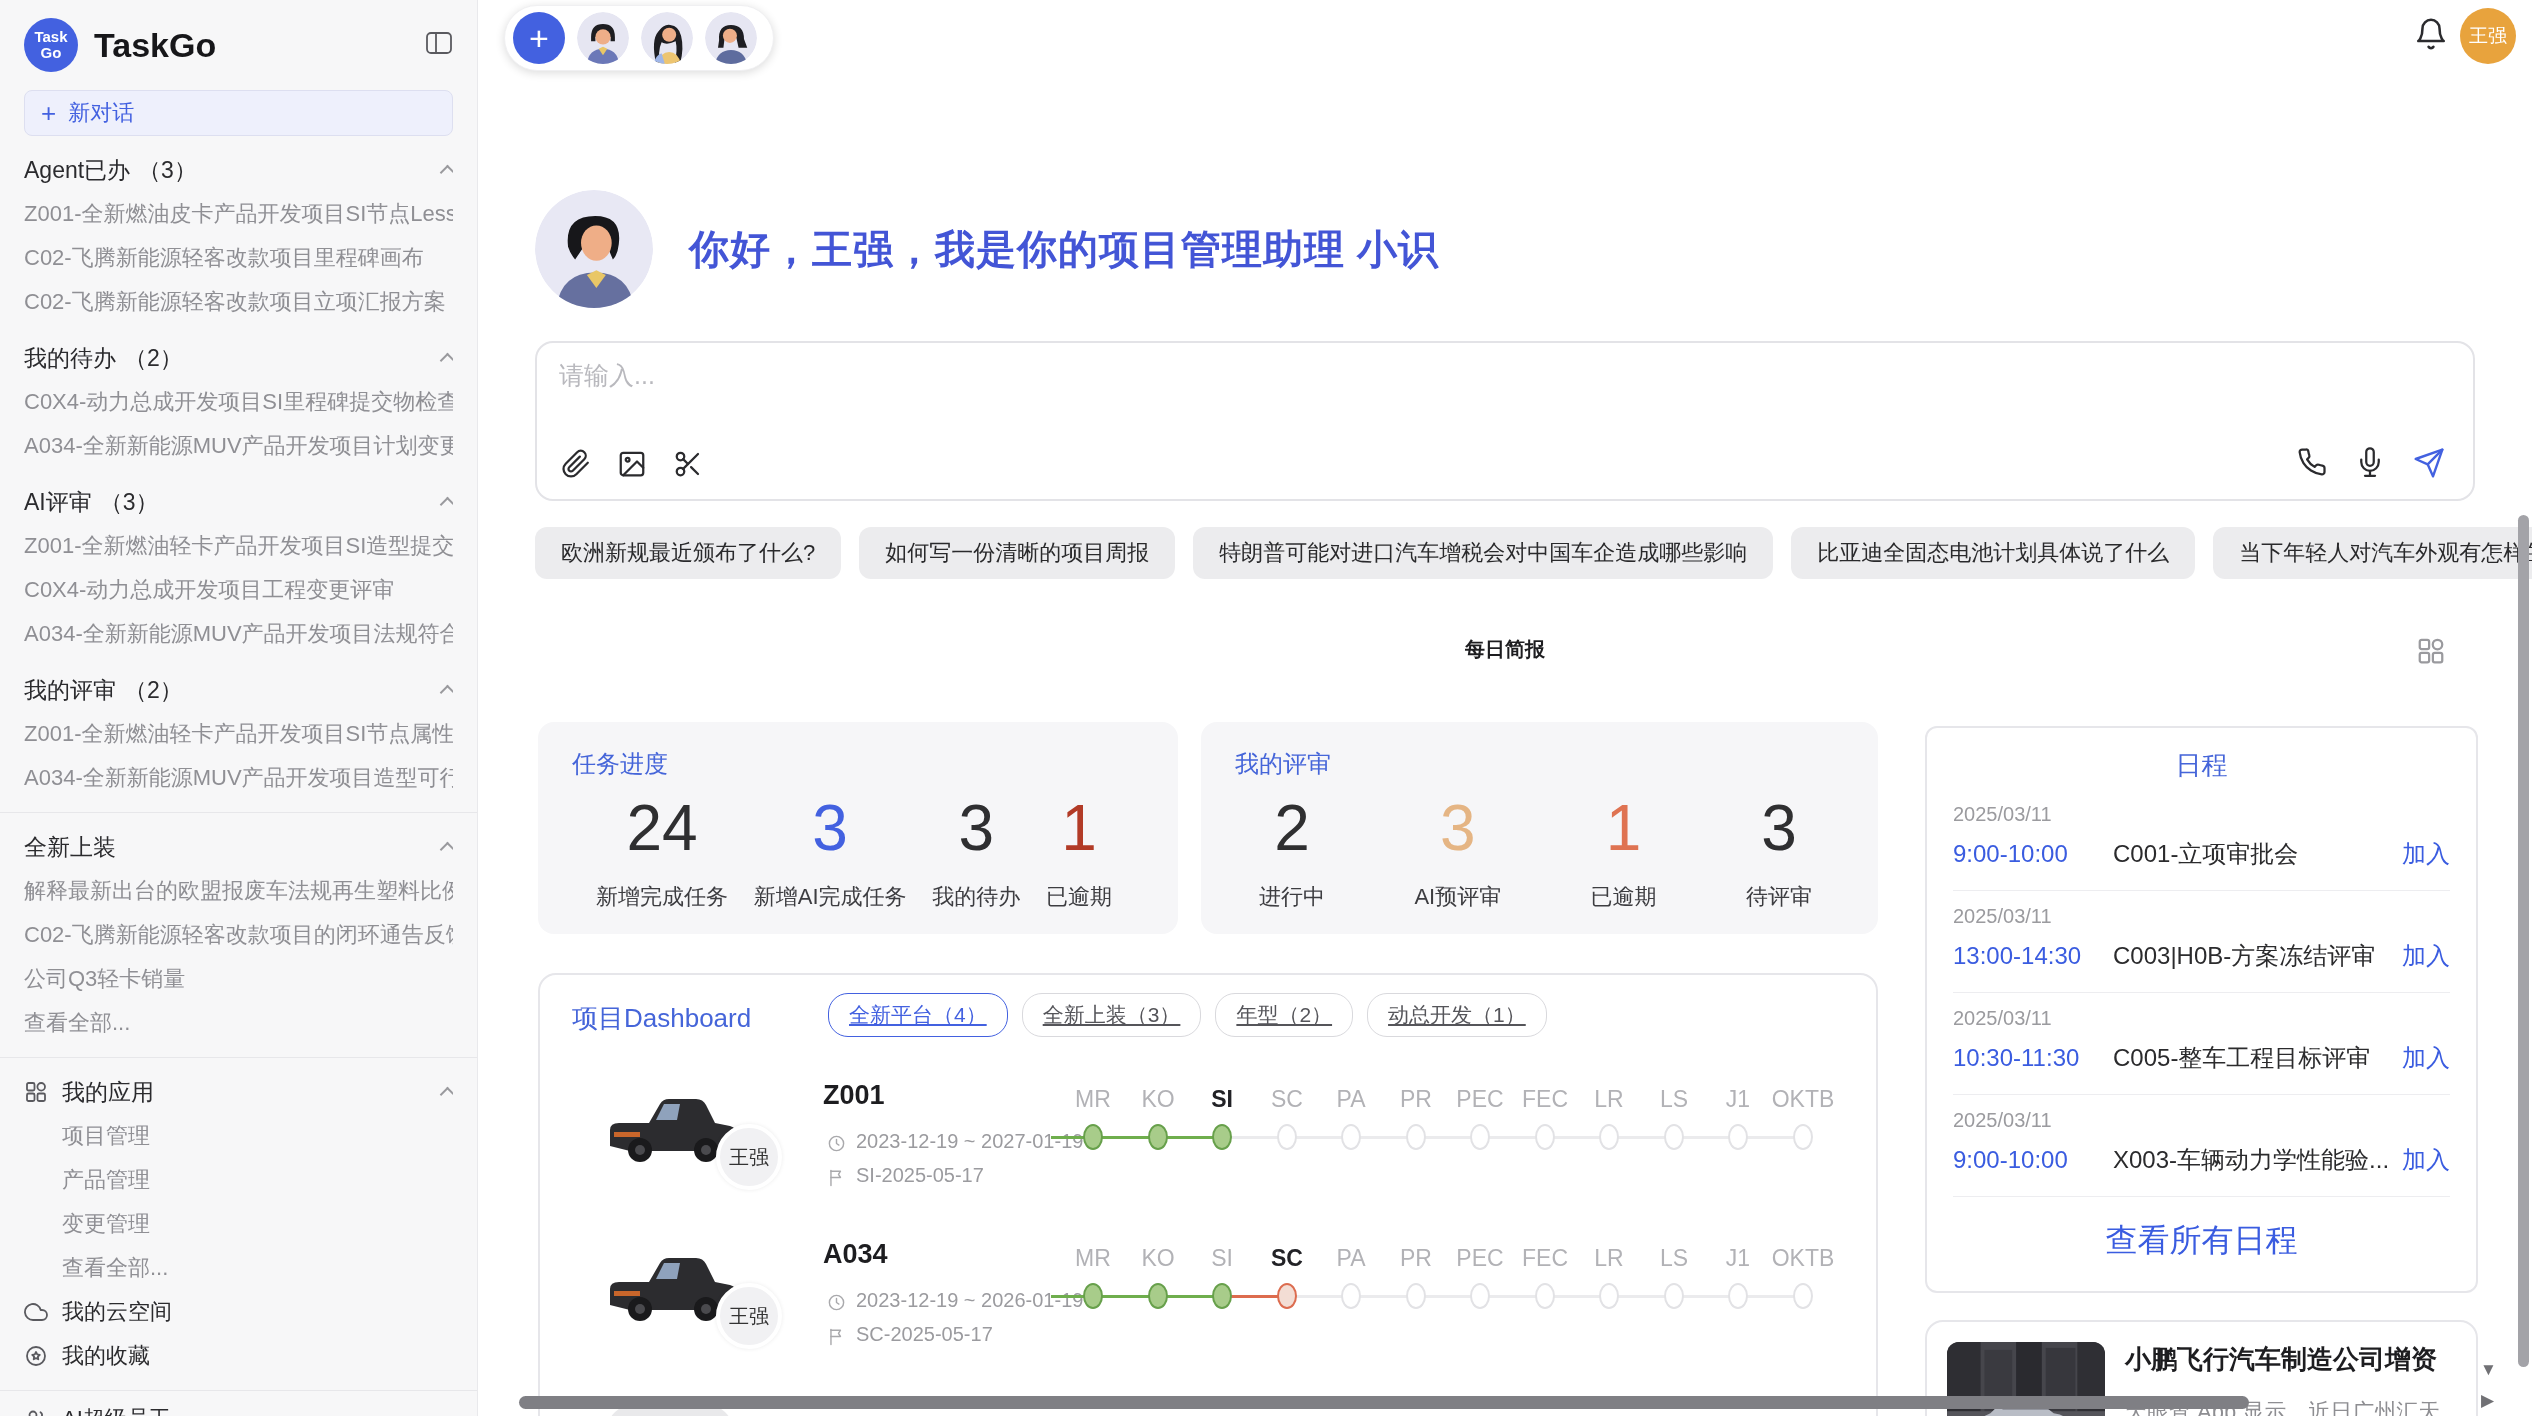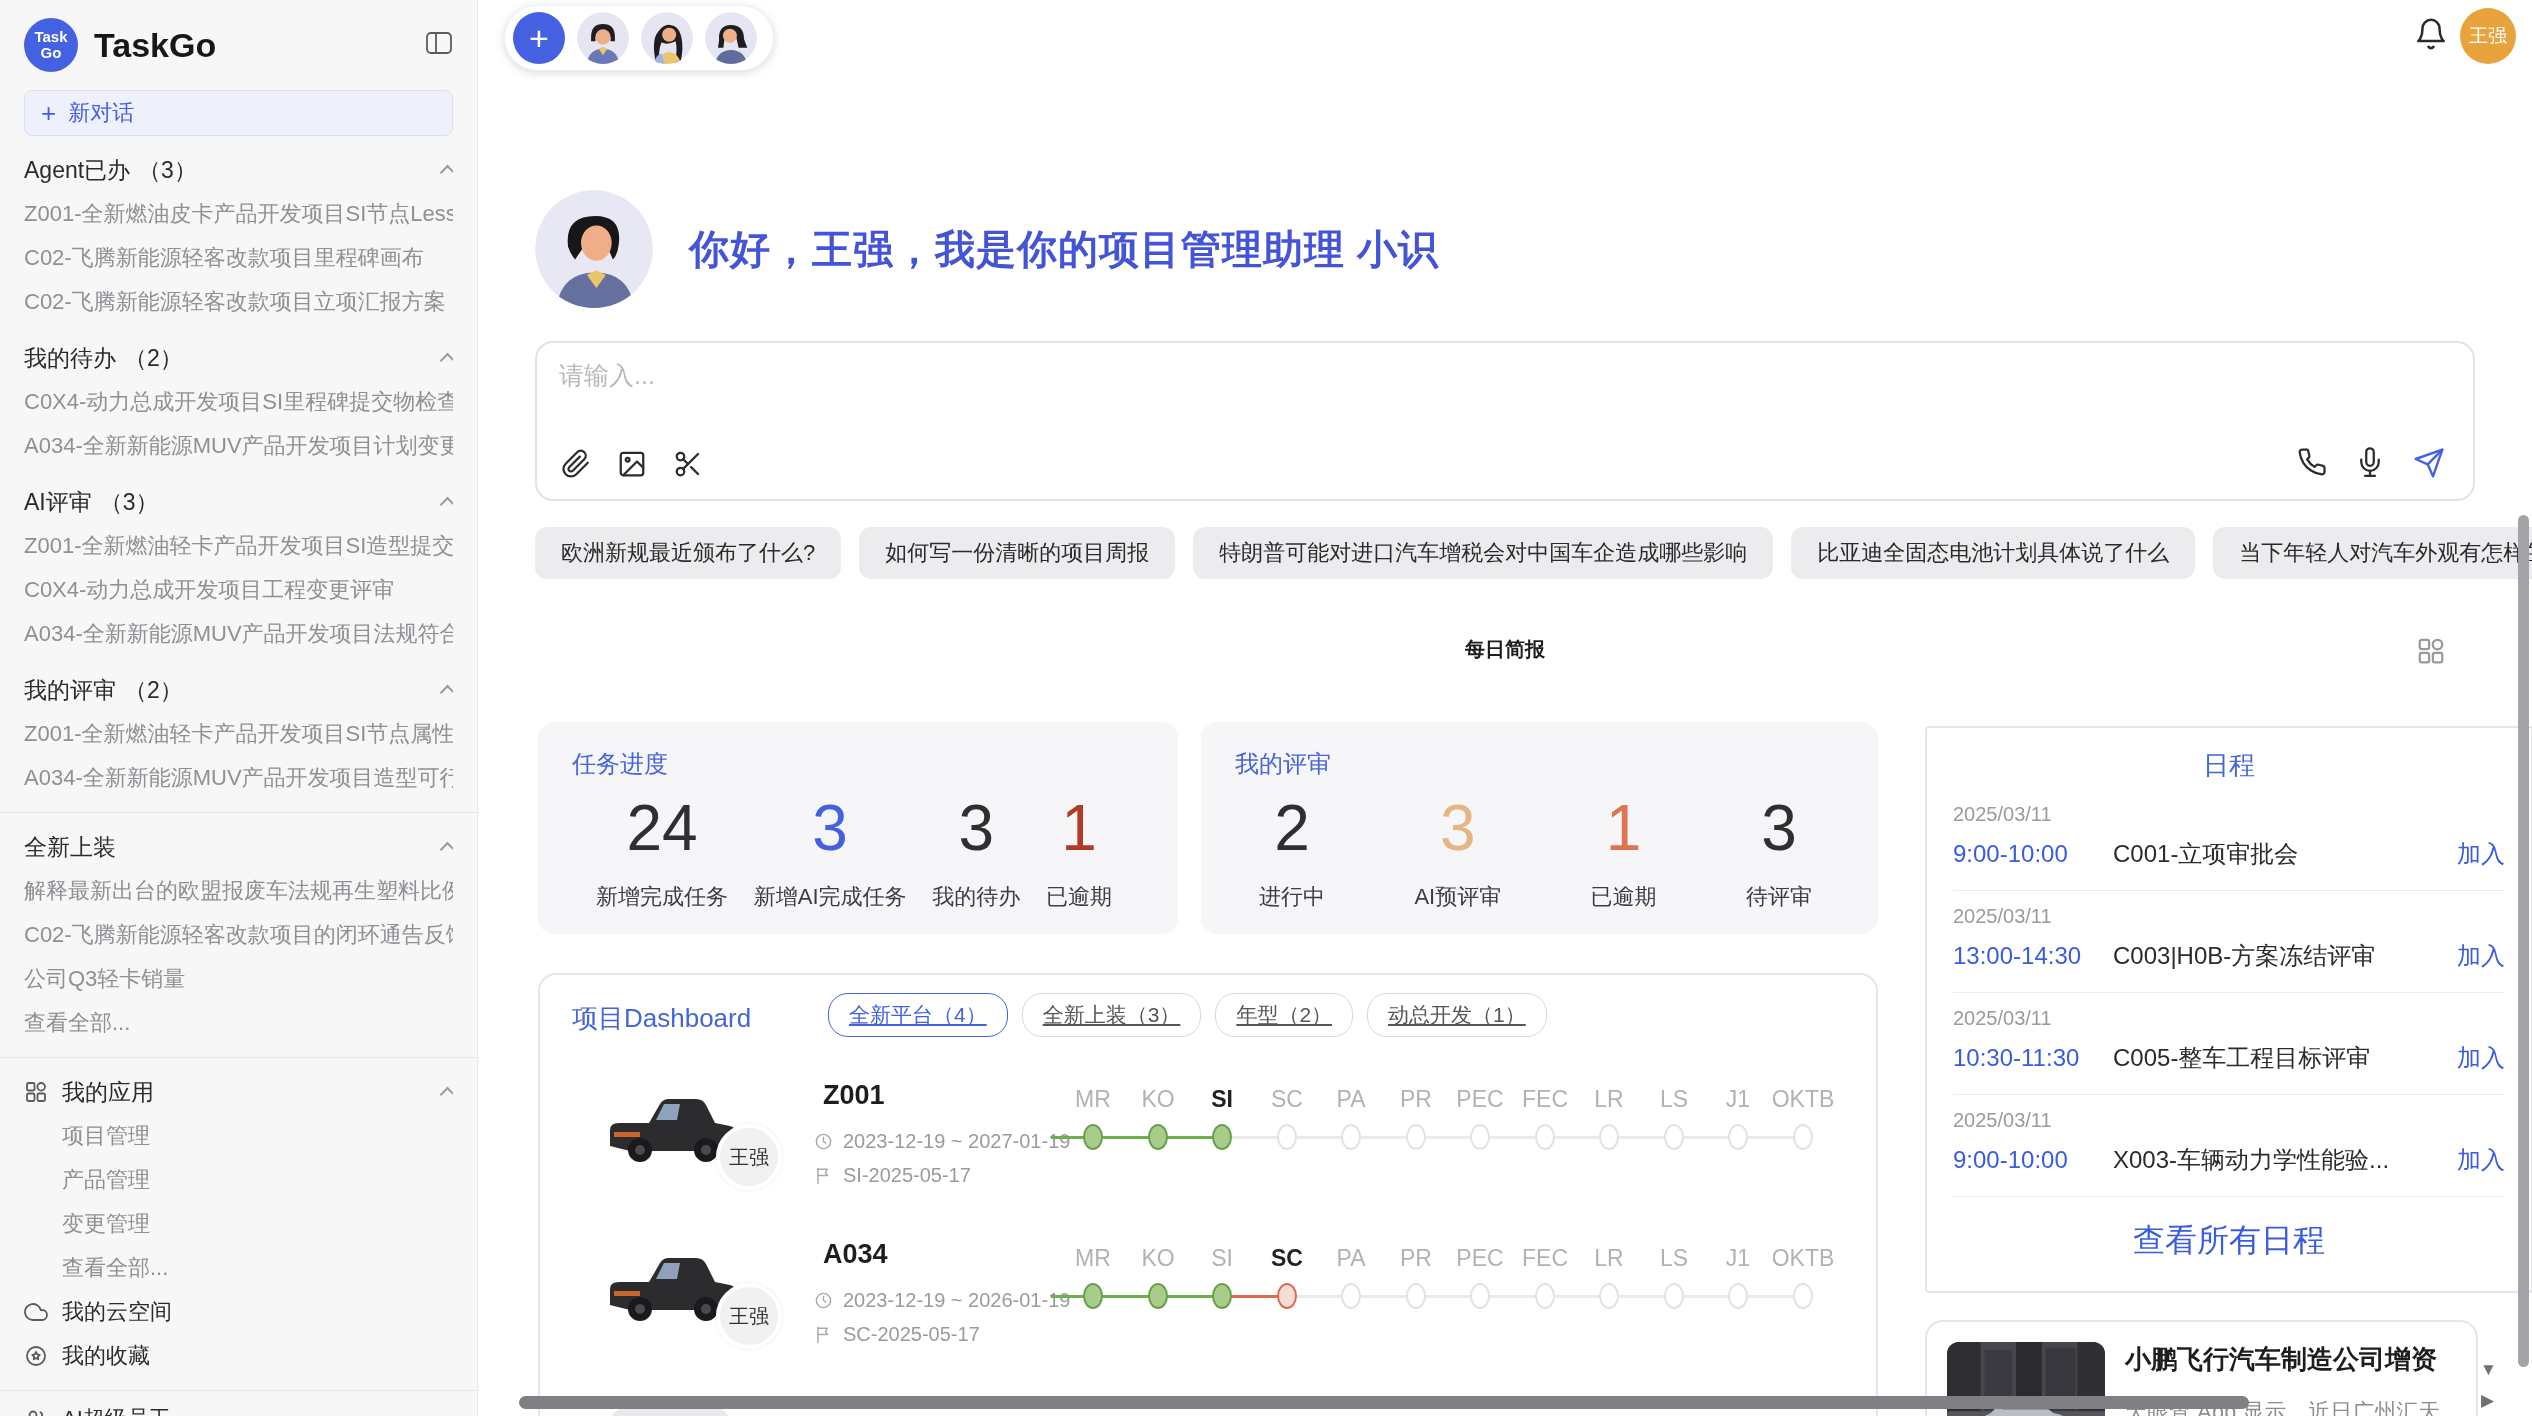--- a/index.html
+++ b/index.html
@@ -84,37 +84,37 @@
   .fchip { font-size:21px; padding:7px 20px; border-radius:20px; border:1.5px solid #d9d9dd;
     color:#55555a; background:#fff; cursor:pointer; white-space:nowrap;text-decoration:underline; }
   .fchip.active { border-color:#4361e0; color:#4361e0; }
 
   .proj { position:absolute; left:0; right:0; height:160px; cursor:pointer; }
   .truck { position:absolute; left:58px; top:0; }
   .owner-badge { position:absolute; left:176px; top:52px; width:66px; height:66px; border-radius:50%;
     background:#f1f1f3; border:4px solid #fff; display:flex; align-items:center; justify-content:center;
     font-size:20px; color:#333; box-shadow:0 0 4px rgba(0,0,0,.08); }
   .p-name { position:absolute; left:283px; top:8px; font-size:27px; font-weight:700; color:#1d1d20; }
-  .p-meta { position:absolute; left:274px; display:flex; align-items:center; gap:10px;
+  .p-meta { position:absolute; left:287px; display:flex; align-items:flex-end; gap:10px;
     font-size:20px; color:#9b9b9f; }
   .tl { position:absolute; left:553px; top:0; width:780px; height:120px; }
   .tl-line { position:absolute; height:3px; top:64px; }
   .tl-base { background:#ebebed; }
   .tl-green { background:#6fae4d; }
   .tl-red { background:#dd6c4e; }
   .tl-col { position:absolute; top:14px; width:66px; text-align:center; }
   .tl-lab { font-size:23px; color:#b2b2b6; }
   .tl-lab.cur { color:#222226; font-weight:700; }
   .tl-node { margin:11px auto 0; width:20px; height:26px; border-radius:50%;
     background:#fff; border:2px solid #e2e2e5; }
   .tl-node.done { background:#a8cc8a; border-color:#67a04b; }
   .tl-node.overdue { background:#f3ddd4; border-color:#dc6c4f; }
 
-  .sched-card { position:absolute; left:1447px; top:726px; width:608px; height:567px;
-    border:2px solid #e6e6ea; border-radius:4px; background:#fff; padding:20px 26px 0 26px; }
+  .sched-card { position:absolute; left:1447px; top:726px; width:553px; height:567px;
+    border:2px solid #e6e6ea; border-radius:12px; background:#fff; padding:20px 26px 0 26px; }
   .sched-title { text-align:center; font-size:26px; color:#4565d9; margin-bottom:6px; }
   .sch-item { padding:14px 0 20px 0; border-bottom:1px solid #ededf0; }
   .sch-date { font-size:20px; color:#9b9b9f; margin-bottom:12px; }
   .sch-row { display:flex; align-items:center; }
   .sch-time { width:160px; font-size:24px; color:#3a5ce0; flex:none; }
   .sch-name { flex:1; font-size:24px; color:#2b2b2d; white-space:nowrap; overflow:hidden;
     text-overflow:ellipsis; padding-right:10px; }
   .sch-join { font-size:24px; color:#3a5ce0; cursor:pointer; flex:none; }
   .sched-all { text-align:center; font-size:32px; color:#3a5ce0; margin-top:22px; cursor:pointer; }
 

